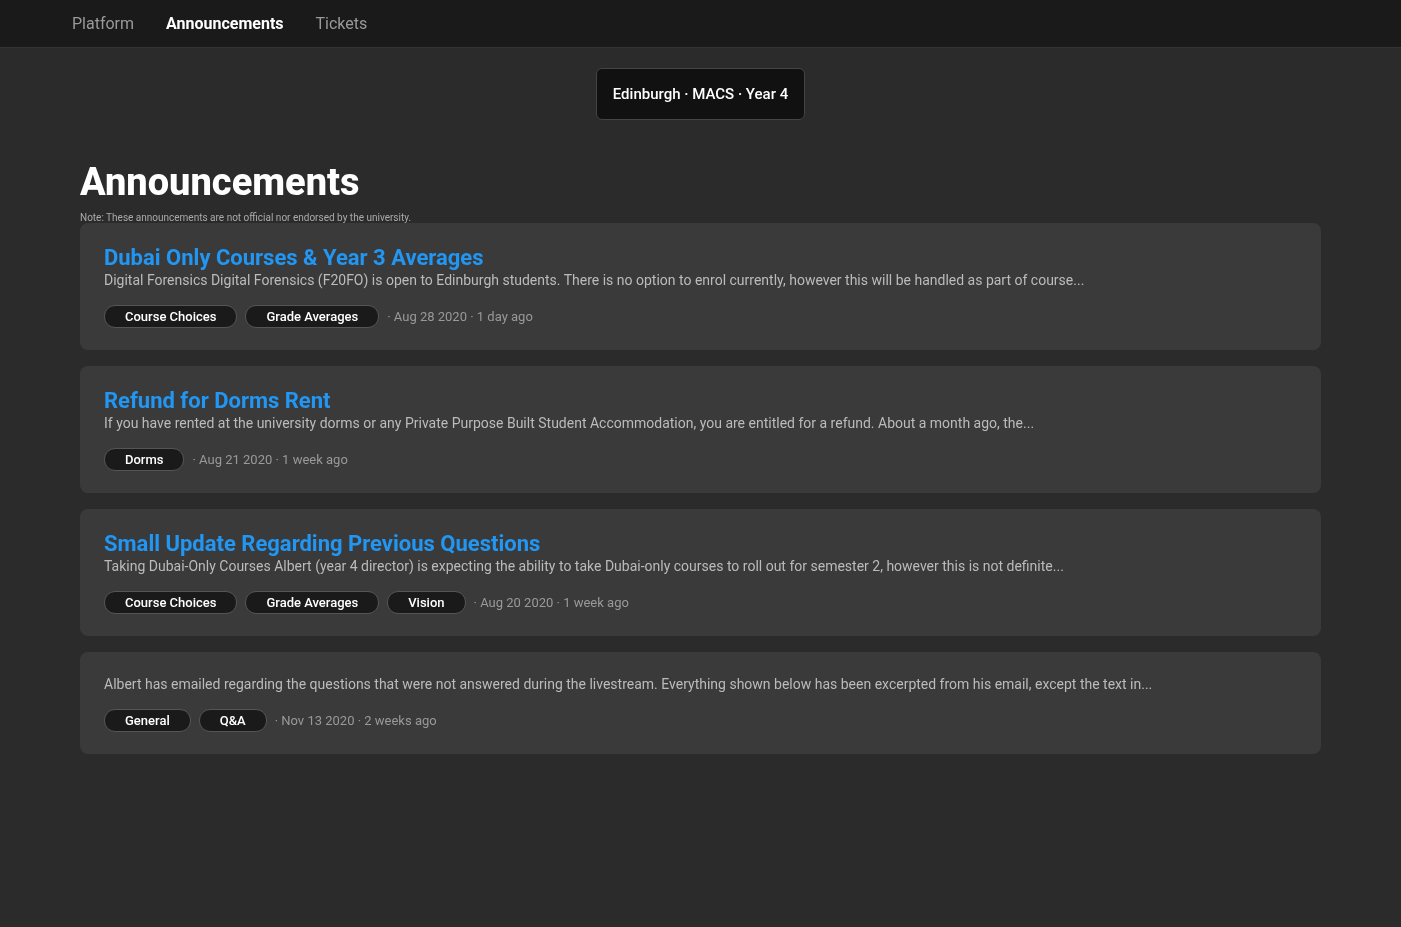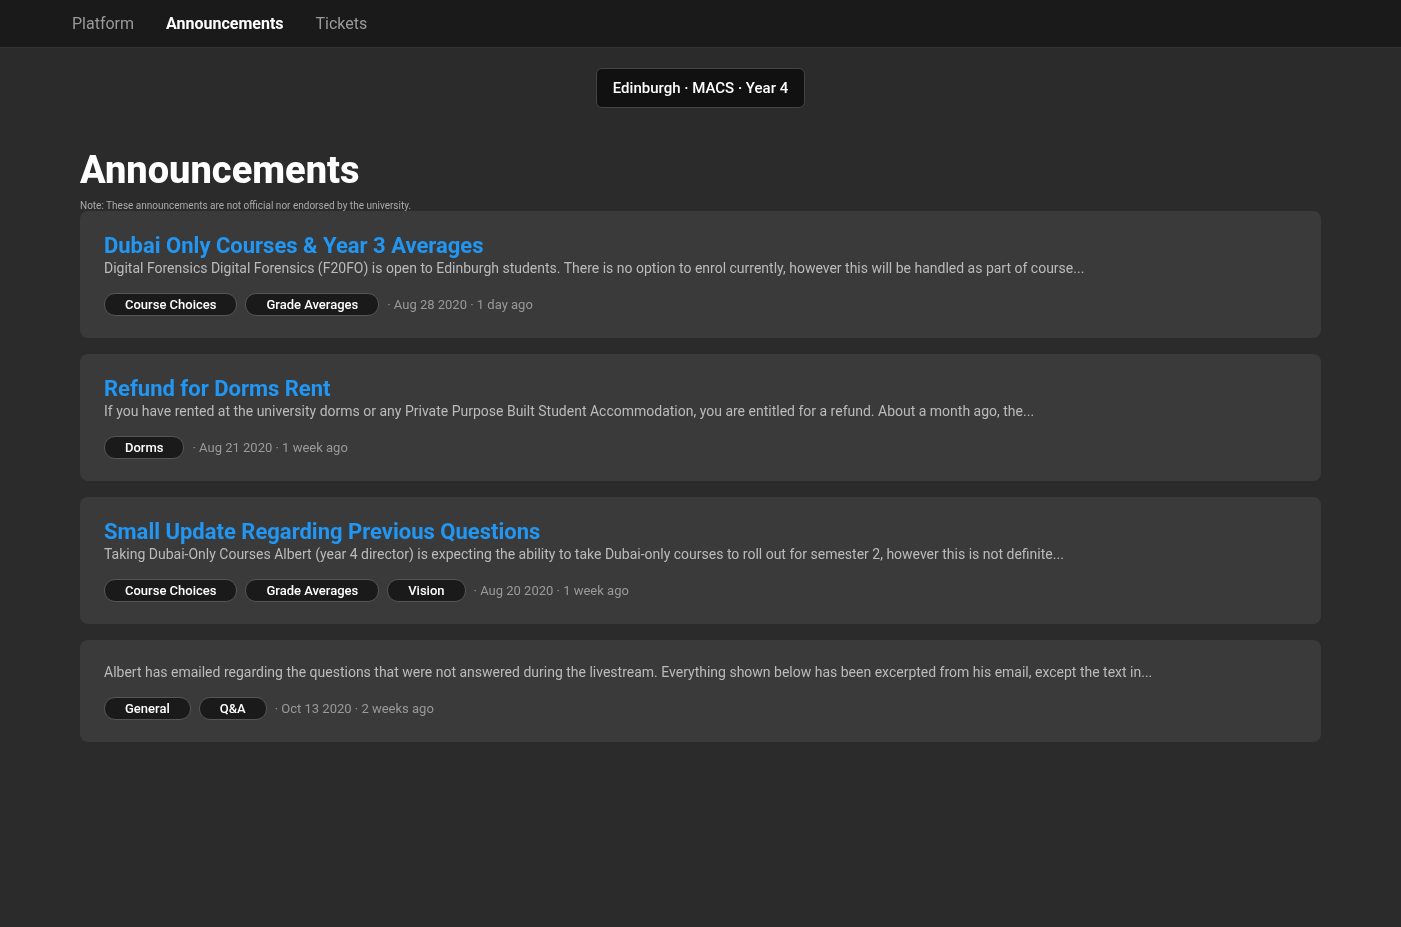--- a/index.html
+++ b/index.html
@@ -39,21 +39,21 @@
 
     .breadcrumb-bar {
       display: flex;
       justify-content: center;
       padding: 20px 0 10px 0;
     }
 
     .breadcrumb-pill {
       background-color: #111;
       color: #ffffff;
-      padding: 10px 16px;
+      padding: 16px 16px;
       border-radius: 6px;
       font-size: 15px;
       font-weight: 500;
       border: 1px solid #444;
     }
 
     .main-content {
       padding: 30px 80px;
     }
 
@@ -149,16 +149,16 @@
         </div></div>
       <div class="announcement-card"><a class="announcement-title" href="#">Small Update Regarding Previous Questions</a><p class="announcement-body">Taking Dubai-Only Courses Albert (year 4 director) is expecting the ability to take Dubai-only courses to roll out for semester 2, however this is not definite...</p><div class="announcement-meta">
           <span class="tag">Course Choices</span>
           <span class="tag">Grade Averages</span>
           <span class="tag">Vision</span>
           <span class="meta-text">· Aug 20 2020 · 1 week ago</span>
         </div></div>
       <div class="announcement-card"><p class="announcement-body">Albert has emailed regarding the questions that were not answered during the livestream. Everything shown below has been excerpted from his email, except the text in...</p><div class="announcement-meta">
           <span class="tag">General</span>
           <span class="tag">Q&amp;A</span>
-          <span class="meta-text">· Oct 13 2020 · 2 weeks ago</span>
+          <span class="meta-text">· Nov 13 2020 · 2 weeks ago</span>
         </div></div>
     </div>
 </div>
 
 </body></html>

